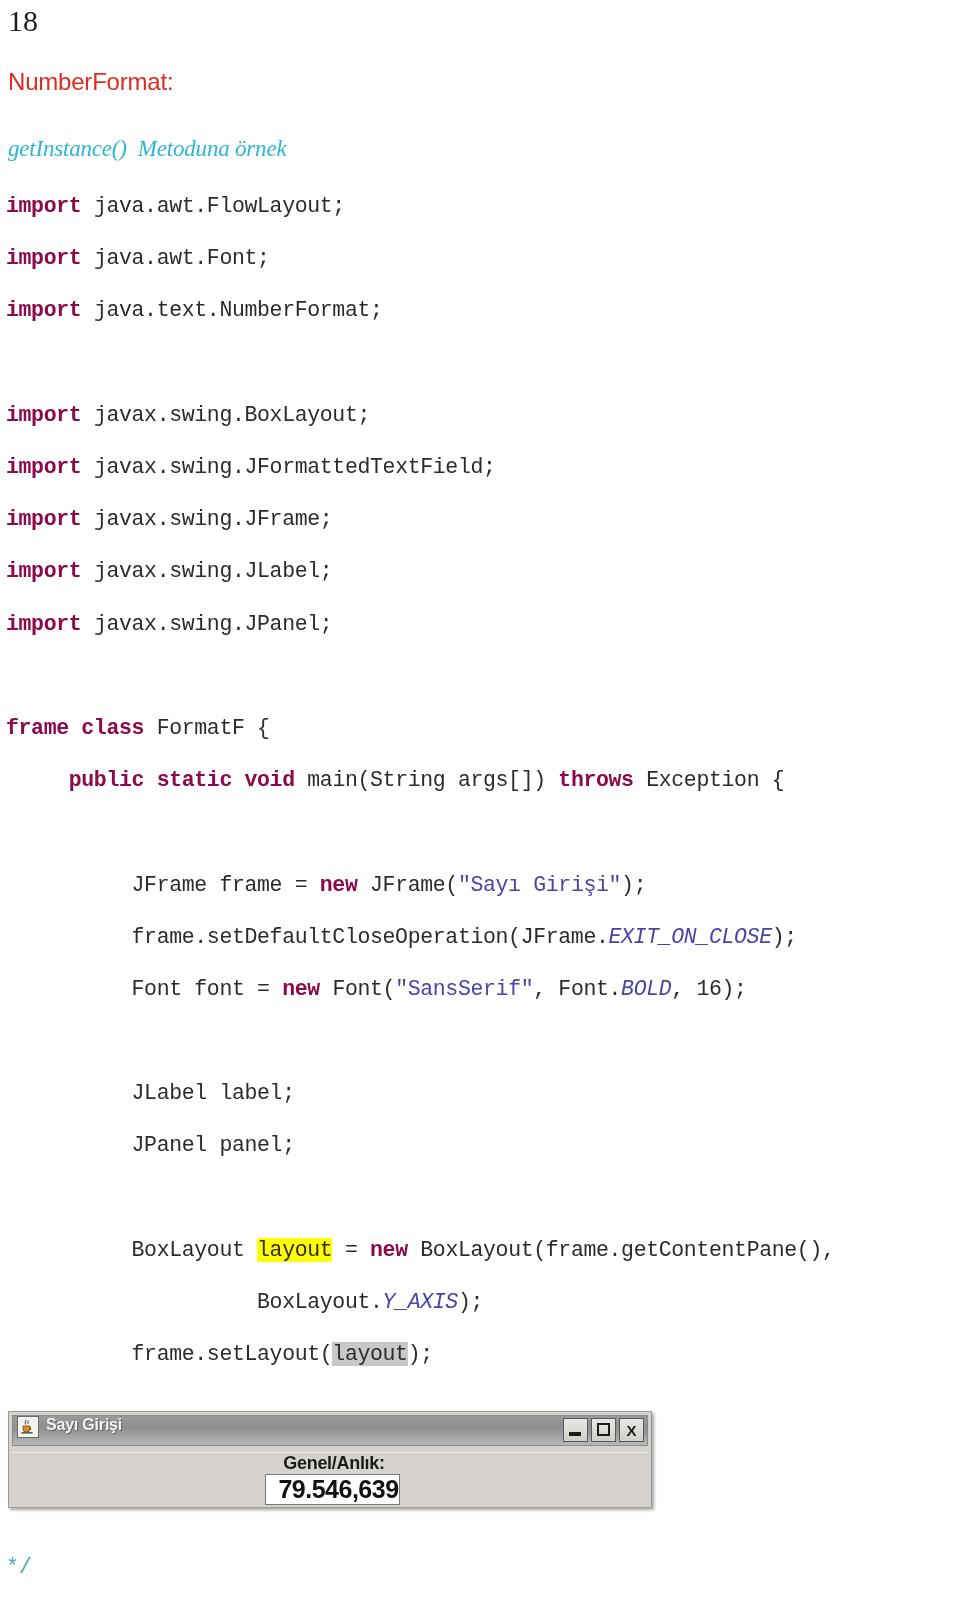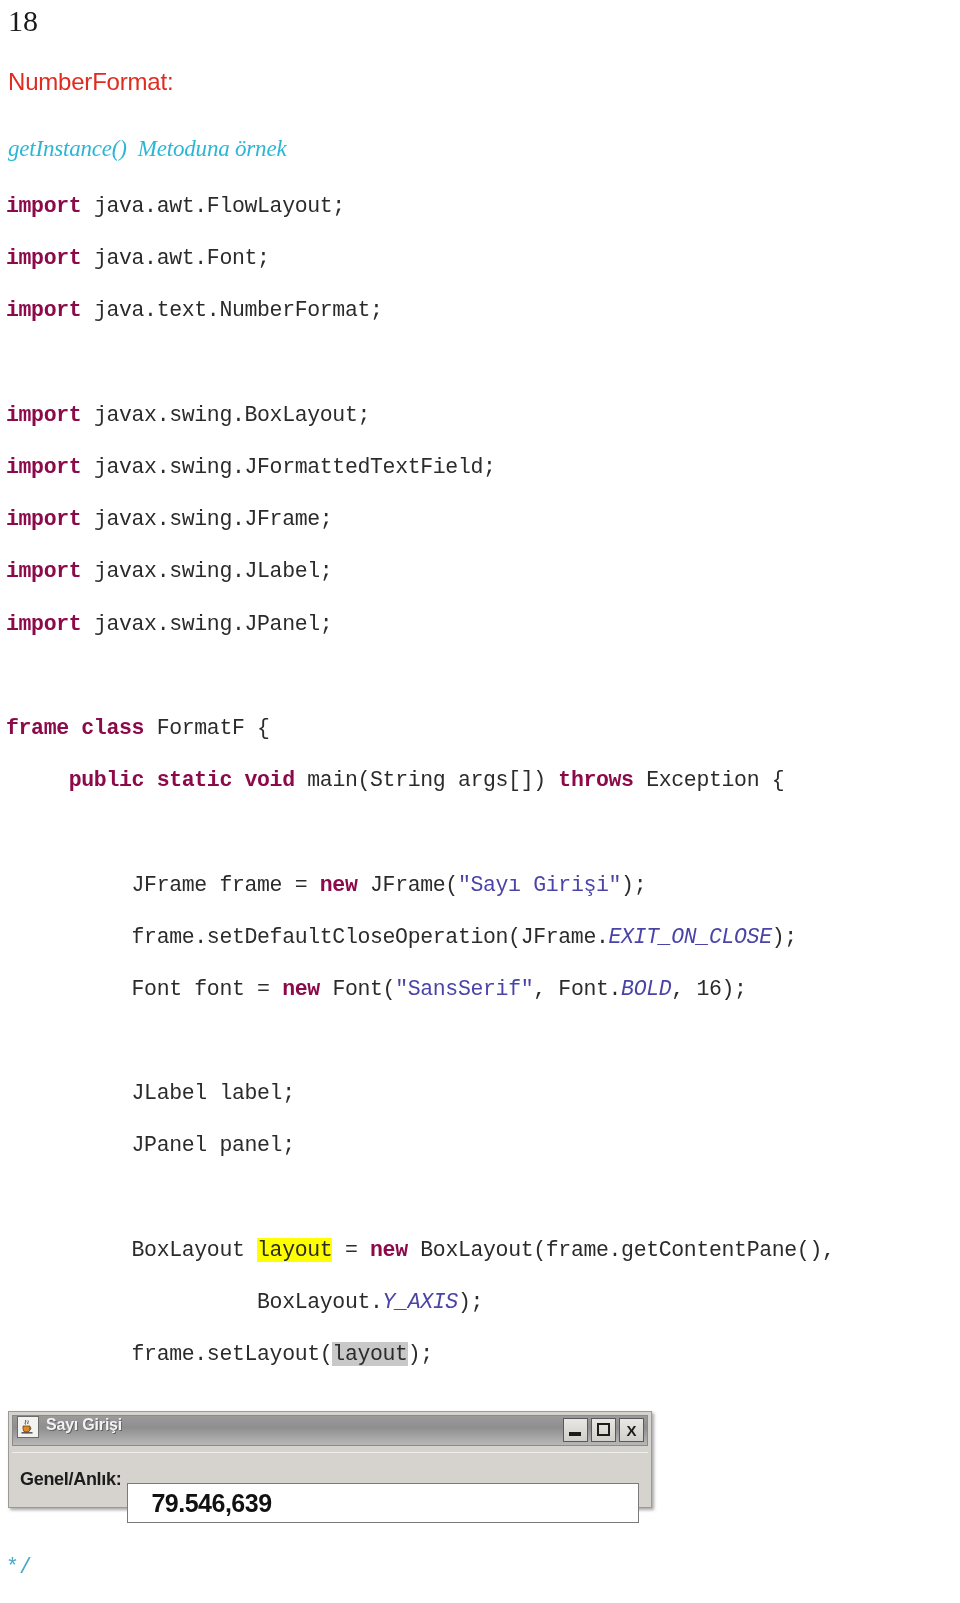--- a/index.html
+++ b/index.html
@@ -140,46 +140,46 @@
   }
   #swing-content {
     margin: 3px;
     height: 53px;
     background: #d6d2cd;
     border-top: 1px solid #f0eeea;
     display: flex;
     align-items: center;
     padding-left: 8px;
     box-sizing: border-box;
+    flex-direction: column;
   }
   #swing-field-label {
     font-family: "Liberation Sans", sans-serif;
     font-size: 18px;
     font-weight: bold;
     color: #1c1c1c;
     white-space: nowrap;
     letter-spacing: -0.3px;
   }
   #swing-input {
     margin-left: 6px;
     flex: 1;
     margin-right: 9px;
     height: 40px;
     background: #ffffff;
     border: 1px solid #7a7a7a;
     display: flex;
     align-items: center;
-    padding-left: 23px;
+    padding-left: 12px;
     font-family: "Liberation Sans", sans-serif;
     font-size: 25px;
     font-weight: bold;
     color: #111111;
     box-sizing: border-box;
     letter-spacing: -0.5px;
-    margin-top: 48px;
   }
 
   
   #comment-close {
     position: absolute;
     left: 6px;
     top: 1555px;
     font-family: "Liberation Mono", "DejaVu Sans Mono", monospace;
     font-size: 21.5px;
     color: #4aa8c8;

